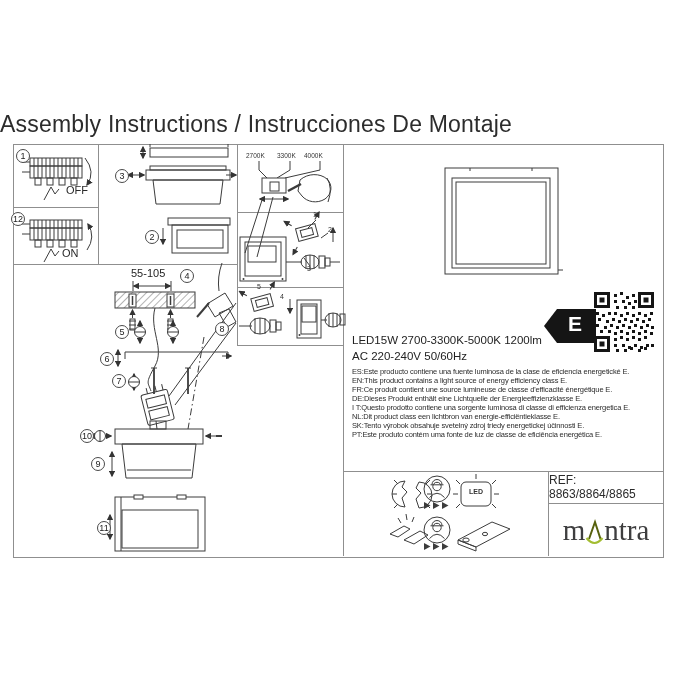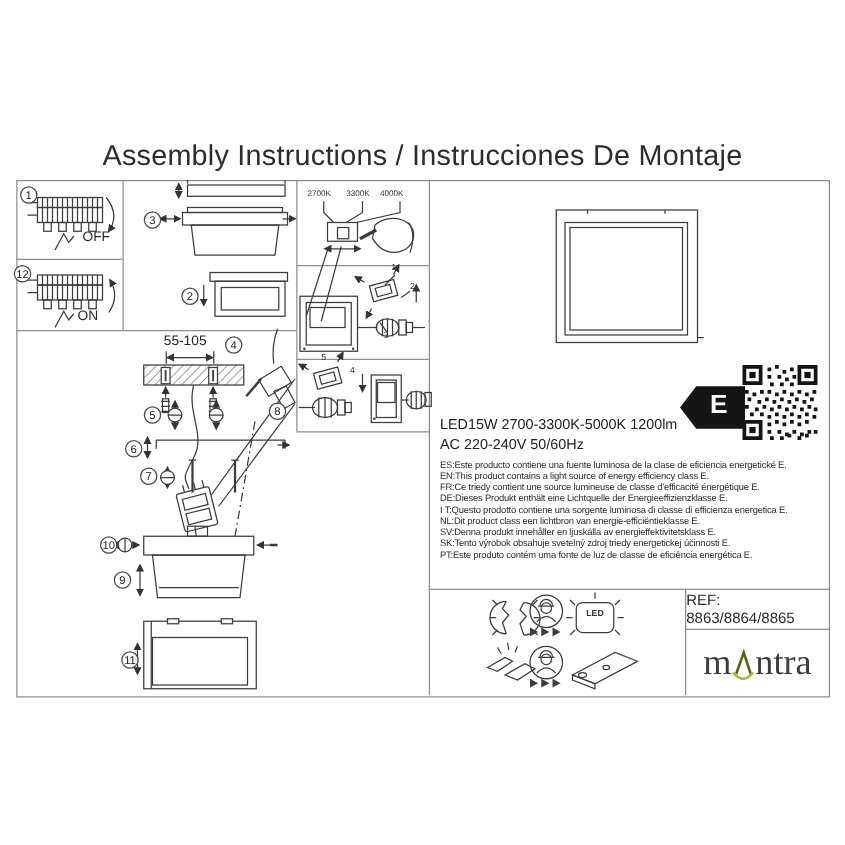--- a/index.html
+++ b/index.html
@@ -1,18 +1,18 @@
 <!DOCTYPE html>
 <html><head>
 <meta charset="utf-8">
 <style>
   html,body{margin:0;padding:0;background:#fff}
   .sheet{position:relative;width:676px;height:676px;background:#fff;overflow:hidden;
          font-family:"Liberation Sans",sans-serif;color:#242424}
-  .title{position:absolute;top:111px;left:0;width:100%;text-align:center;
+  .title{position:absolute;top:111px;left:0;width:100%;
          font-size:23px;color:#2c2c2c;letter-spacing:.2px;white-space:nowrap}
   .frame{position:absolute;left:13px;top:144px;width:649px;height:412px;border:1px solid #8f8f8f}
   .bl{position:absolute;background:#8f8f8f}
   .stepnum{position:absolute;min-width:14px;height:14px;box-sizing:border-box;padding:0 1px;
            border:1px solid #4a4a4a;border-radius:8px;font-size:9px;line-height:12px;
            text-align:center;background:#fff;color:#222;z-index:5}
   .lbl{position:absolute;white-space:nowrap;z-index:5}
   .off-on{font-size:11px;color:#2a2a2a}
   .cct{font-size:6.5px;color:#333}
   .dim{font-size:11px}
@@ -80,25 +80,24 @@
   <span class="lbl part" style="left:307px;top:265px">3</span>
   <span class="lbl part" style="left:257px;top:283px">5</span>
   <span class="lbl part" style="left:280px;top:293px">4</span>
 
   <span class="lbl spec" style="left:352px;top:334px">LED15W 2700-3300K-5000K 1200lm</span>
   <span class="lbl spec" style="left:352px;top:350px">AC 220-240V 50/60Hz</span>
 
   <div class="energy">
     <div>ES:Este producto contiene una fuente luminosa de la clase de eficiencia energetické E.</div>
     <div>EN:This product contains a light source of energy efficiency class E.</div>
-    <div>FR:Ce triedy contient une source lumineuse de classe d'efficacité énergétique E.</div>
+    <div>FR:Ce produit contient une source lumineuse de classe d'efficacité énergétique E.</div>
     <div>DE:Dieses Produkt enthält eine Lichtquelle der Energieeffizienzklasse E.</div>
     <div>I T:Questo prodotto contiene una sorgente luminosa di classe di efficienza energetica E.</div>
     <div>NL:Dit product class een lichtbron van energie-efficiëntieklasse E.</div>
-    <div>SV:Denna produkt innehåller en ljuskälla av energieffektivitetsklass E.</div>
     <div>SK:Tento výrobok obsahuje svetelný zdroj triedy energetickej účinnosti E.</div>
     <div>PT:Este produto contém uma fonte de luz de classe de eficiência energética E.</div>
   </div>
 
   <span class="eletter">E</span>
   <span class="ledtxt">LED</span>
 
   <div class="refbox">REF: 8863/8864/8865</div>
 
   <div class="brand">

